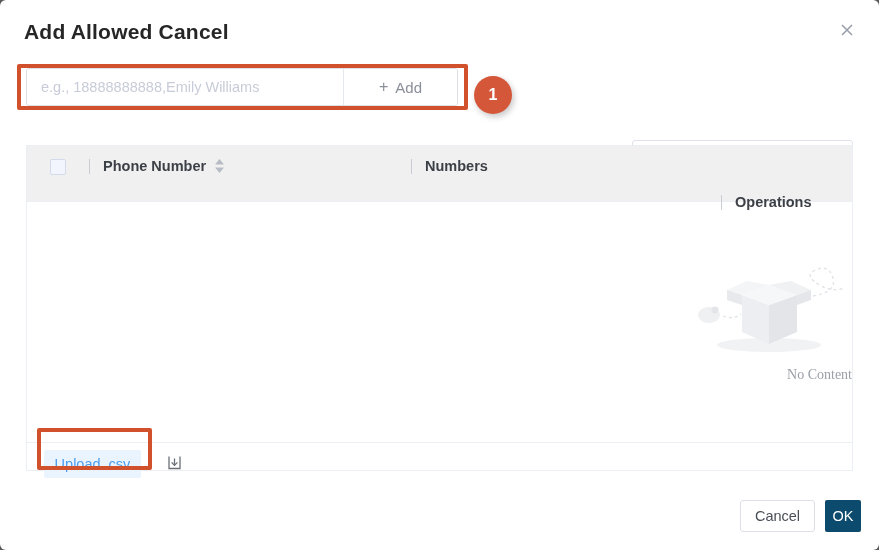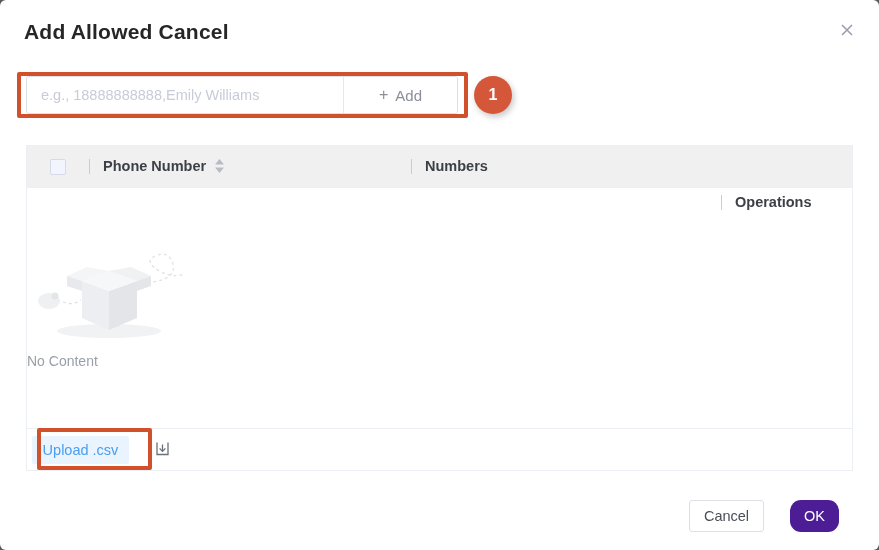--- a/index.html
+++ b/index.html
@@ -42,21 +42,21 @@
     align-items: center;
     justify-content: center;
     cursor: pointer;
   }
   #close-btn svg { display: block; }
 
   
   #toolbar {
     position: absolute;
     left: 0;
-    top: 72px;
+    top: 64px;
     width: 869px;
     height: 46px;
   }
 
   #add-group {
     position: absolute;
     left: 26px;
     top: 4px;
     width: 432px;
     height: 38px;
@@ -154,21 +154,21 @@
     position: absolute;
     left: 26px;
     top: 145px;
     width: 827px;
     height: 326px;
     border: 1px solid #ebeef2;
     background: #fff;
   }
   #thead {
     position: relative;
-    height: 42px;
+    height: 56px;
     background: #f0f0f0;
     border-bottom: 1px solid #ebeef2;
   }
   #select-all {
     position: absolute;
     left: 23px;
     top: 13px;
     width: 16px;
     height: 16px;
     border: 1px solid #d3daea;
@@ -208,42 +208,43 @@
     height: 283px;
   }
   #empty-state {
     position: absolute;
     left: 0;
     top: 0;
     width: 100%;
     height: 230px;
     display: flex;
     flex-direction: column;
-    align-items: flex-start;
+    align-items: flex-end;
     justify-content: center;
     gap: 6px;
+    font-family: Liberation Serif, serif;
   }
   #empty-text {
     font-size: 14px;
     color: #9aa0a8;
   }
 
   
   #upload-row {
     position: absolute;
     left: 0;
     bottom: 0;
     width: 100%;
     height: 43px;
     border-top: 1px solid #ebeef2;
     display: flex;
     align-items: center;
   }
   #upload-btn {
-    margin-left: 5px;
+    margin-left: 17px;
     width: 97px;
     height: 28px;
     background: #e9f4fe;
     border: none;
     border-radius: 2px;
     color: #4a9df0;
     font-size: 14.5px;
     font-family: "Liberation Sans", sans-serif;
     cursor: pointer;
   }
@@ -272,40 +273,40 @@
   
   #footer {
     position: absolute;
     left: 0;
     bottom: 17px;
     width: 879px;
     height: 34px;
     display: flex;
     justify-content: flex-end;
     align-items: center;
-    gap: 26px;
-    padding-right: 40px;
+    gap: 10px;
+    padding-right: 18px;
   }
   #cancel-btn {
     width: 75px;
     height: 32px;
     background: #fff;
     border: 1px solid #dcdfe6;
     border-radius: 3px;
     color: #4a4f57;
     font-size: 14.5px;
     font-family: "Liberation Sans", sans-serif;
     cursor: pointer;
   }
   #ok-btn {
-    width: 49px;
+    width: 36px;
     height: 32px;
-    background: #4c1d95;
+    background: #0c4a6e;
     border: none;
-    border-radius: 11px;
+    border-radius: 2px;
     color: #ffffff;
     font-size: 14.5px;
     font-family: "Liberation Sans", sans-serif;
     cursor: not-allowed;
   }
 </style>
 </head>
 <body>
 
 <div id="dialog">

